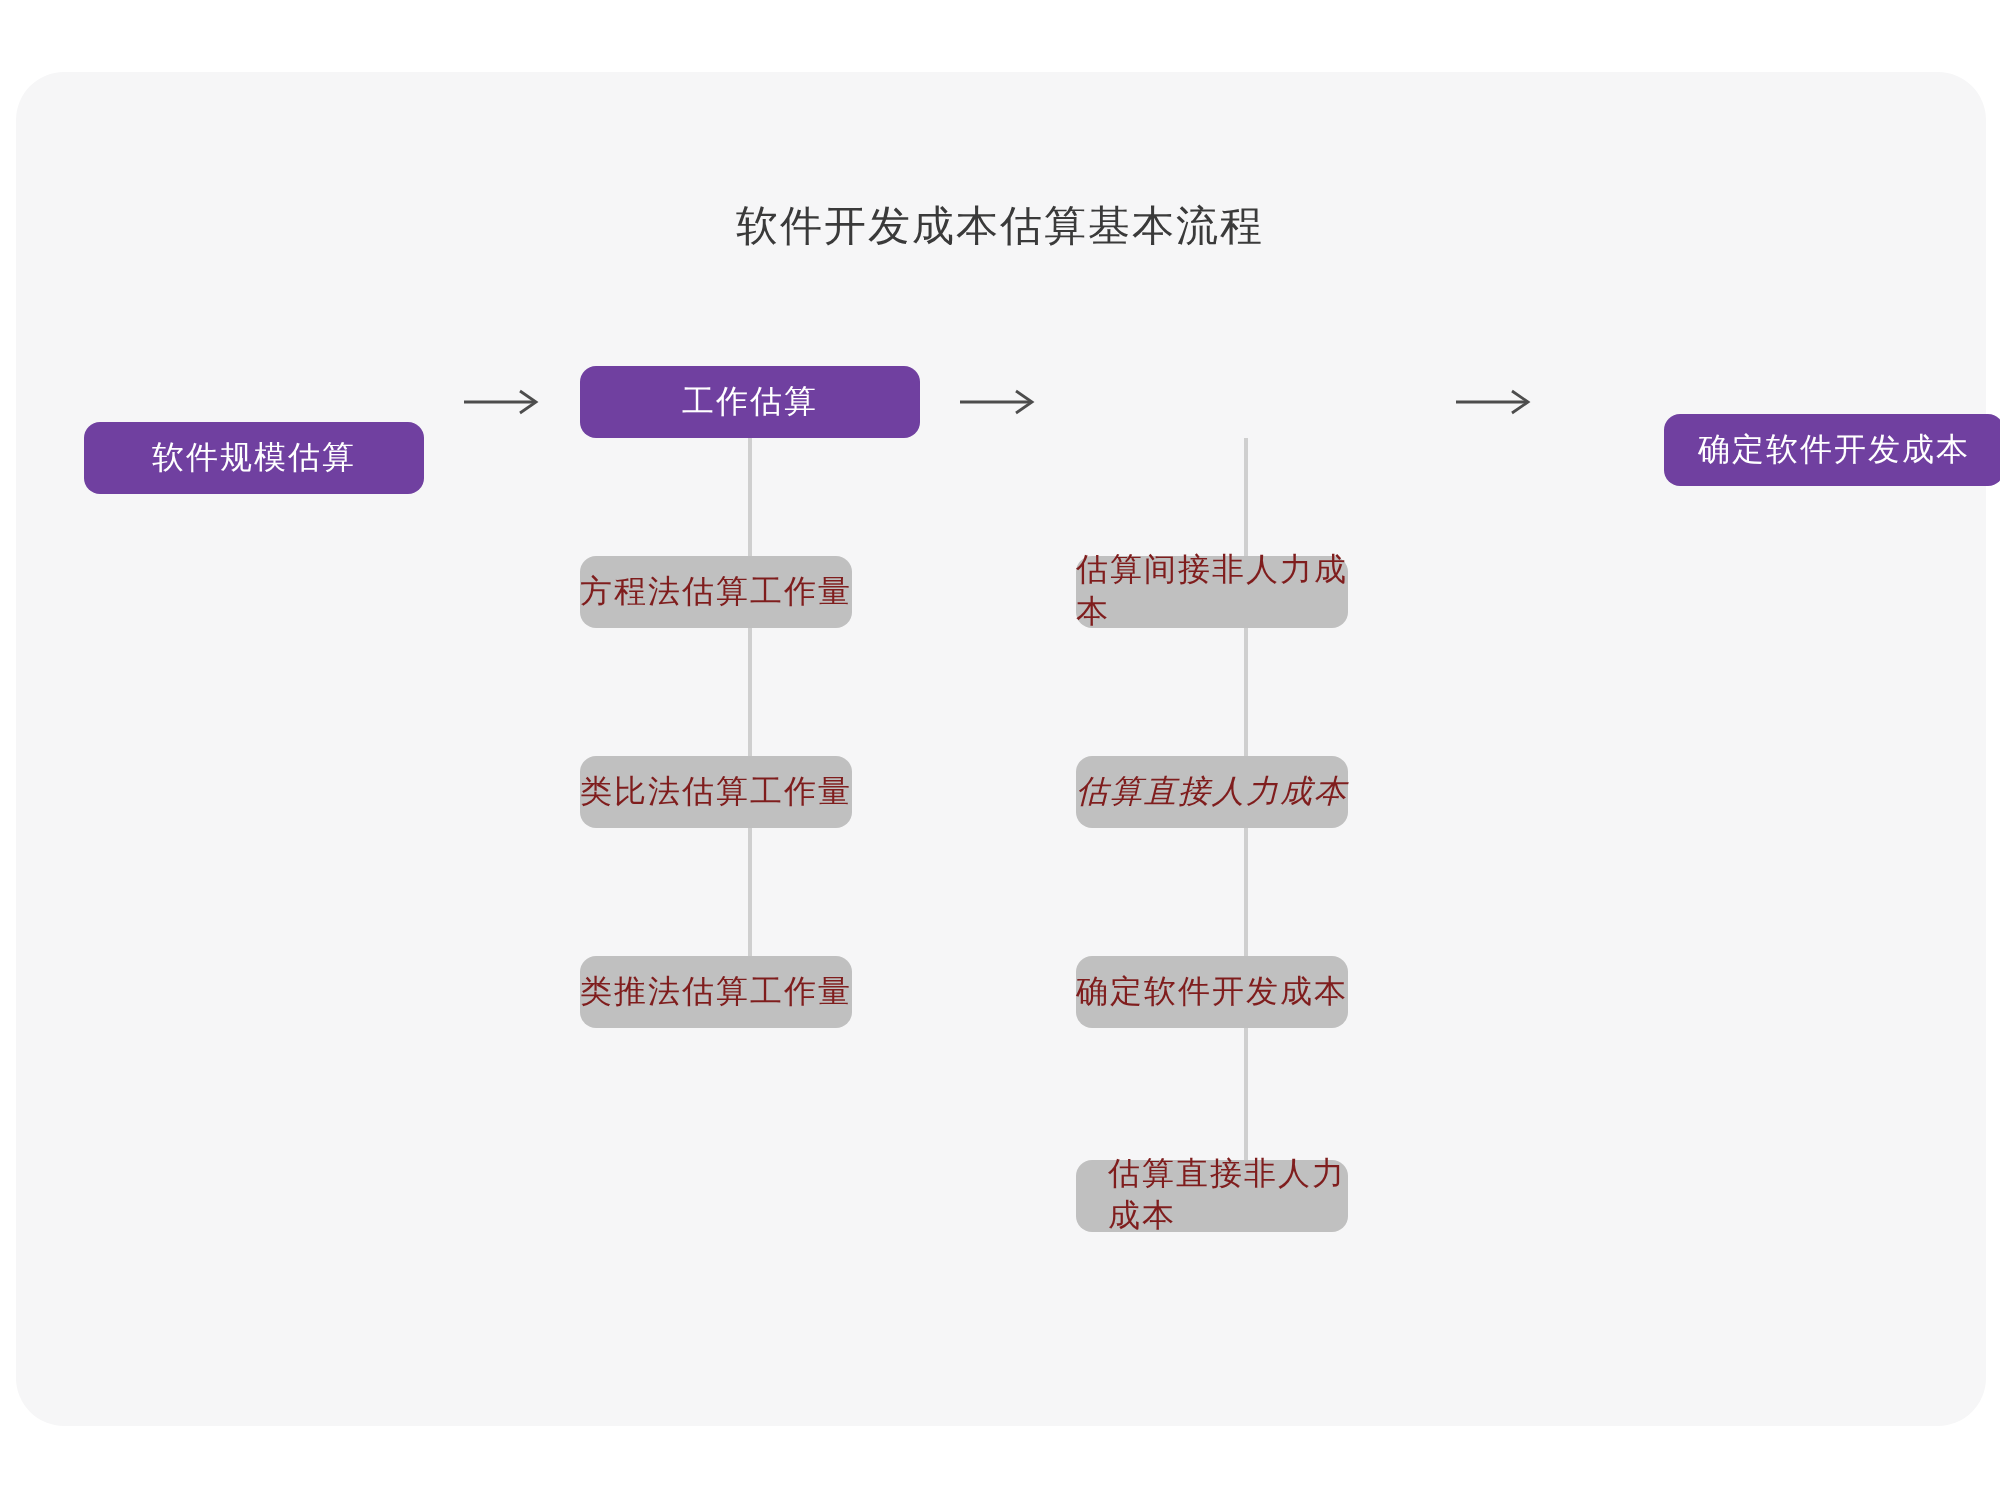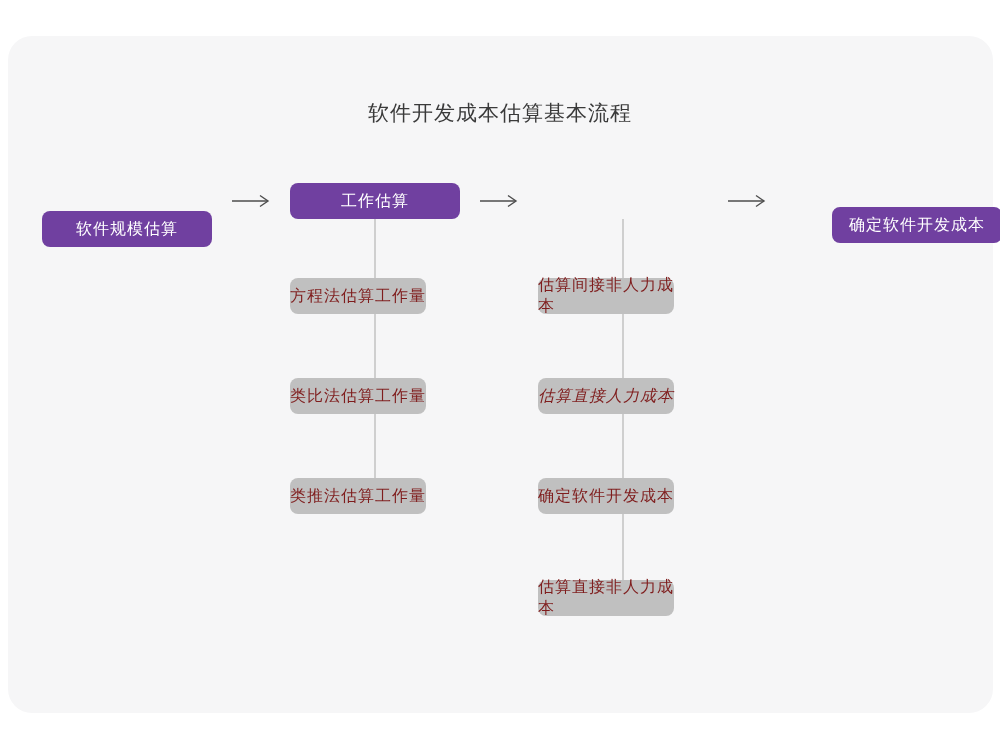--- a/index.html
+++ b/index.html
@@ -100,15 +100,15 @@
 
   <div class="step" style="left:832px;margin-top:24px;">确定软件开发成本</div>
 
   <div class="sub" style="left:290px; top:278px;">方程法估算工作量</div>
   <div class="sub" style="left:290px; top:378px;">类比法估算工作量</div>
   <div class="sub" style="left:290px; top:478px;text-align:center;">类推法估算工作量</div>
 
   <div class="sub" style="left:538px; top:278px;">估算间接非人力成本</div>
   <div class="sub" style="left:538px; top:378px;font-style:italic;">估算直接人力成本</div>
   <div class="sub" style="left:538px; top:478px;">确定软件开发成本</div>
-  <div class="sub" style="left:538px; top:580px;">估算直接非人力成本</div>
+  <div class="sub" style="left:538px; top:580px;padding-left:16px;">估算直接非人力成本</div>
 
 </div>
 
 </body></html>

